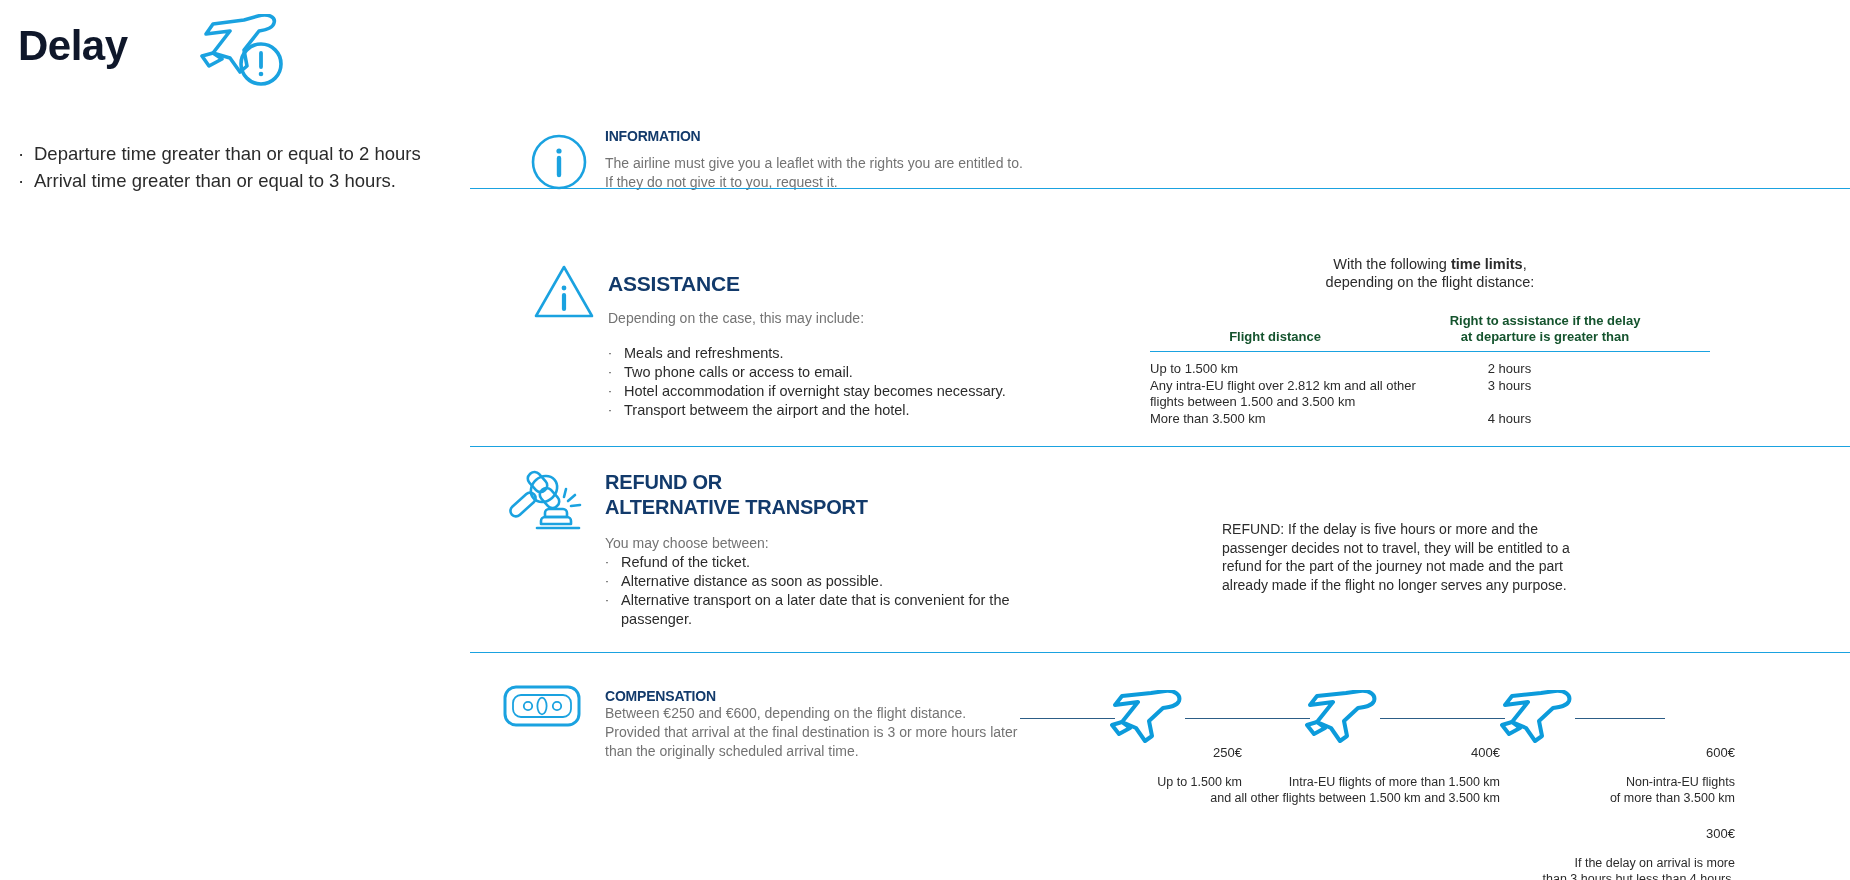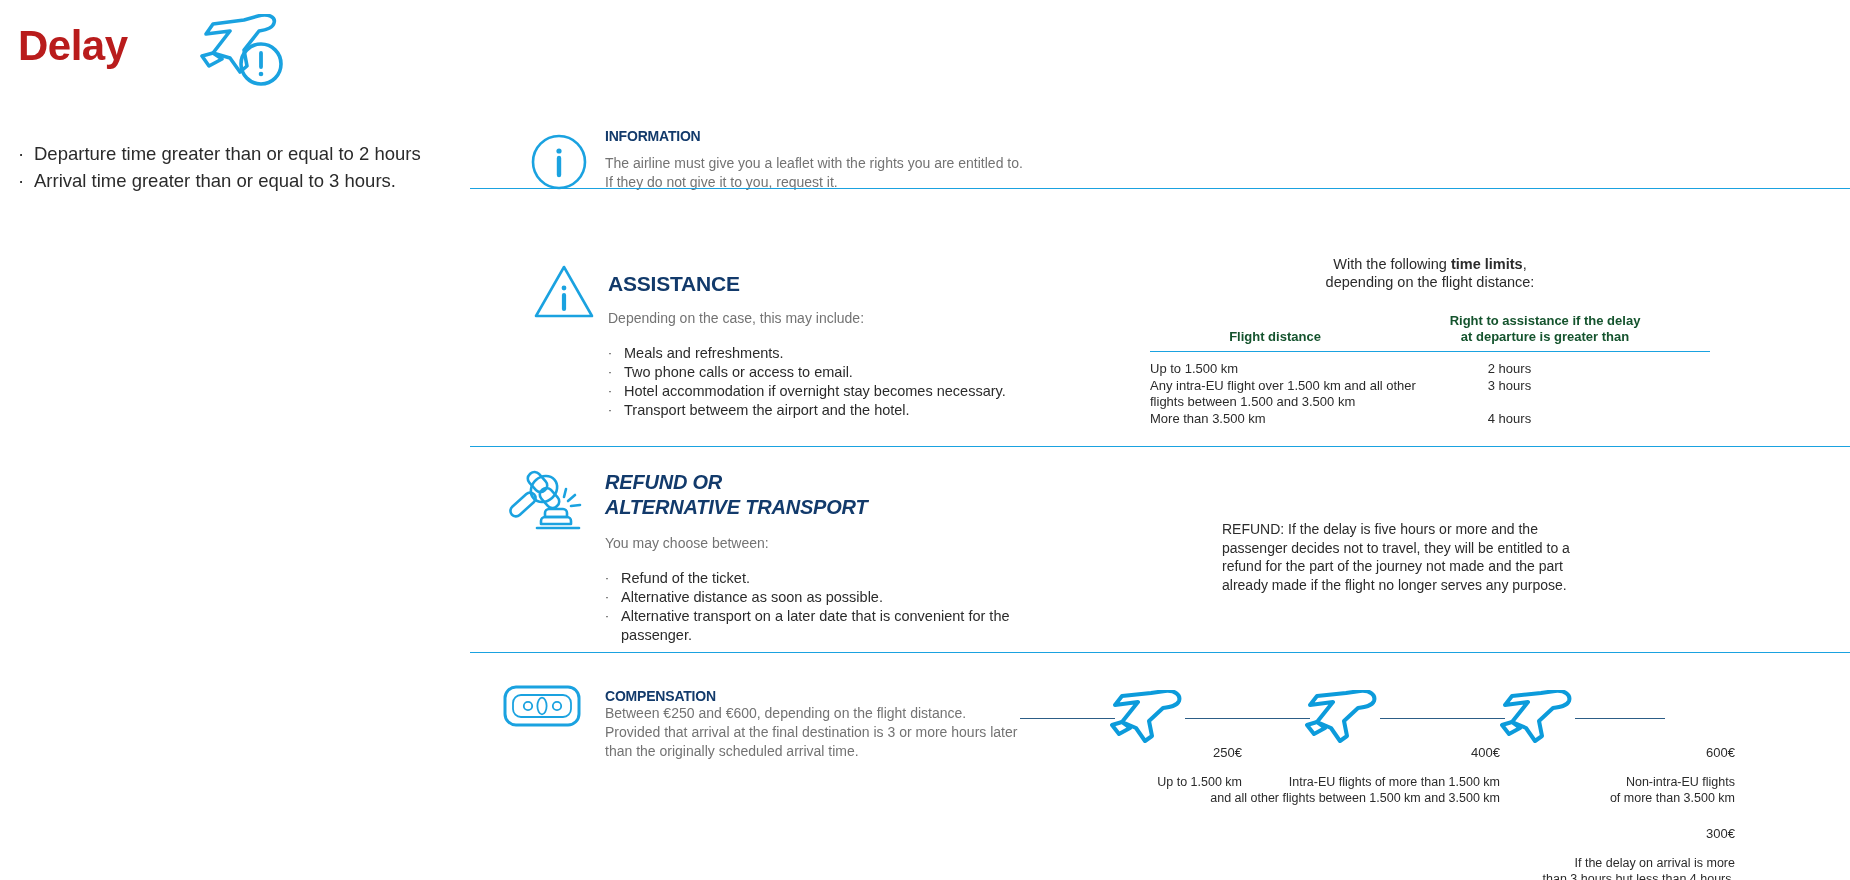--- a/index.html
+++ b/index.html
@@ -9,21 +9,21 @@
     font-family:"Liberation Sans", sans-serif;
     color:#1a1a1a;
     overflow:hidden;
     position:relative;
   }
   .page{position:relative;width:1850px;height:880px;}
 
   
   .hdr-title{
     position:absolute;left:18px;top:22px;
-    font-size:42px;font-weight:bold;color:#b91c1c;
+    font-size:42px;font-weight:bold;color:#0f172a;
     letter-spacing:-0.5px;
   }
   .hdr-icon{position:absolute;left:200px;top:14px;}
 
   .intro{
     position:absolute;left:18px;top:140px;
     font-size:18.5px;color:#2b2b2b;line-height:27px;
   }
   .intro .li{display:flex;}
   .intro .bul{width:16px;flex:0 0 16px;color:#2b2b2b;}
@@ -62,21 +62,21 @@
   #assist-table .th.c1{width:250px;}
   #assist-table .th.c2{width:290px;}
   #assist-table .hr{border-top:1.4px solid #1aa2e0;margin-bottom:9px;}
   #assist-table .tr{display:flex;font-size:13px;line-height:16.5px;color:#2b2b2b;}
   #assist-table .td1{width:300px;}
   #assist-table .td2{width:240px;text-align:left;padding-left:60px;}
 
   
   #refund-icon{position:absolute;left:504px;top:463px;}
   #refund-text{position:absolute;left:605px;top:470px;width:420px;}
-  #refund-text .sec-title{font-size:20px;line-height:25px;margin-bottom:14px;font-style:italic;}
+  #refund-text .sec-title{font-size:20px;line-height:25px;margin-bottom:14px;}
   #refund-note{
     position:absolute;left:1222px;top:520px;width:370px;
     font-size:14px;line-height:18.5px;color:#2b2b2b;
   }
   #refund-note b{font-weight:normal;}
 
   
   #comp-icon{position:absolute;left:502px;top:683px;}
   #comp-text{position:absolute;left:605px;top:688px;width:420px;}
   #comp-text .sec-title{font-size:14px;}
@@ -176,21 +176,21 @@
         <span>Right to assistance if the delay</span><br>
         <span>at departure is greater than</span>
       </div>
     </div>
     <div class="hr"></div>
     <div class="tr">
       <div class="td1">Up to 1.500 km</div>
       <div class="td2">2 hours</div>
     </div>
     <div class="tr">
-      <div class="td1">Any intra-EU flight over 1.500 km and all other</div>
+      <div class="td1">Any intra-EU flight over 2.812 km and all other</div>
       <div class="td2">3 hours</div>
     </div>
     <div class="tr">
       <div class="td1">flights between 1.500 and 3.500 km</div>
       <div class="td2"></div>
     </div>
     <div class="tr">
       <div class="td1">More than 3.500 km</div>
       <div class="td2">4 hours</div>
     </div>
@@ -211,21 +211,21 @@
         <path d="M64 38 l7 -6 M67 43 l9 -1 M60 34 l2 -8"></path>
       </g>
     </svg>
   </div>
 
   <div id="refund-text">
     <div class="sec-title">
       <span>REFUND OR</span><br>
       <span>ALTERNATIVE TRANSPORT</span>
     </div>
-    <div class="body-txt lead" style="margin-bottom:16px;">You may choose between:</div>
+    <div class="body-txt lead" style="">You may choose between:</div>
     <div class="bullets">
       <div class="li">
         <span class="bul">·</span>
         <span>Refund of the ticket.</span>
       </div>
       <div class="li">
         <span class="bul">·</span>
         <span>Alternative distance as soon as possible.</span>
       </div>
       <div class="li">

